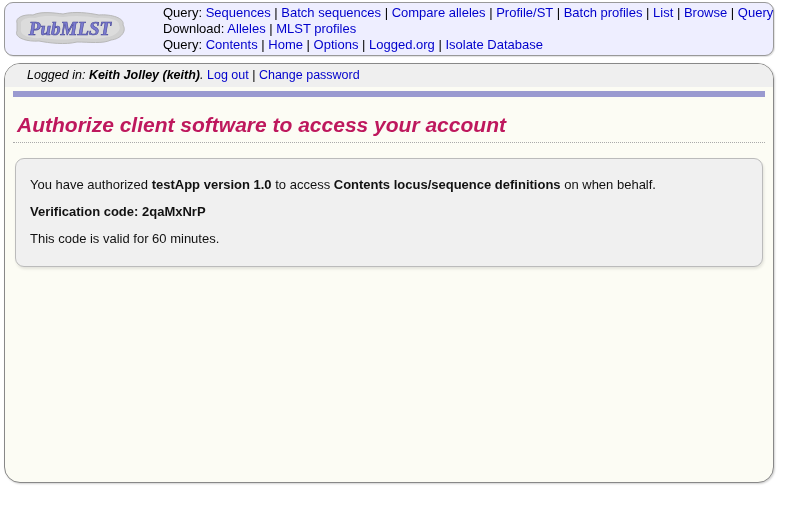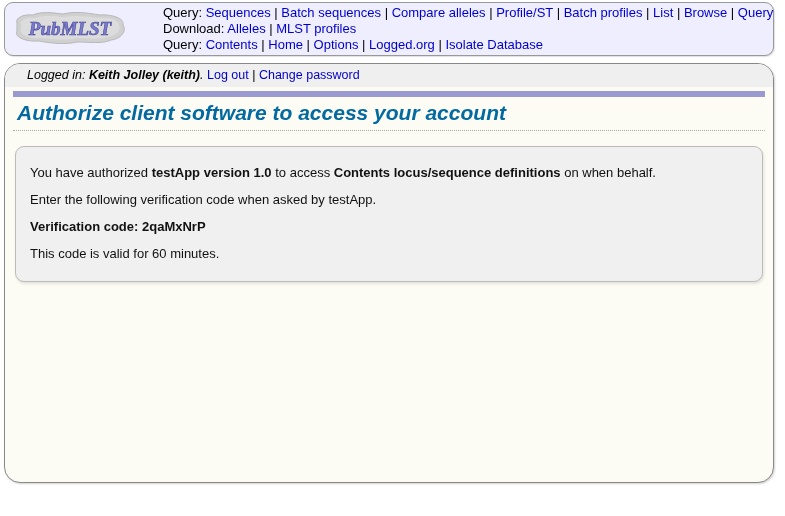--- a/index.html
+++ b/index.html
@@ -94,22 +94,22 @@
     margin: 4px 8px 0 8px;
   }
   .heading-accent {
     height: 6px;
     background: #9a9ad0;
   }
   .page-heading {
     font-size: 21px;
     font-weight: bold;
     font-style: italic;
-    color: #0369a1;
-    padding: 3px 0 4px 4px;
+    color: #be185d;
+    padding: 15px 0 4px 4px;
     border-bottom: 1px dotted #aaaaaa;
     line-height: 26px;
     white-space: nowrap;
   }
 
   .content-box {
     margin: 15px 10px 0 10px;
     background: #f0f0f0;
     border: 1px solid #bbbbbb;
     border-radius: 9px;
@@ -174,20 +174,19 @@
 
   <div class="page-heading-wrap">
     <div class="heading-accent"></div>
     <div class="page-heading">Authorize client software to access your account</div>
   </div>
 
   <div class="content-box">
 
     <p><span>You have authorized </span><b>testApp version 1.0</b><span> to access </span><b>Contents locus/sequence definitions</b><span> on when behalf.</span></p>
 
-    <p>Enter the following verification code when asked by testApp.</p>
 
     <p><b>Verification code:</b> <b>2qaMxNrP</b></p>
 
     <p>This code is valid for 60 minutes.</p>
 
   </div>
 </div>
 
 </body></html>

